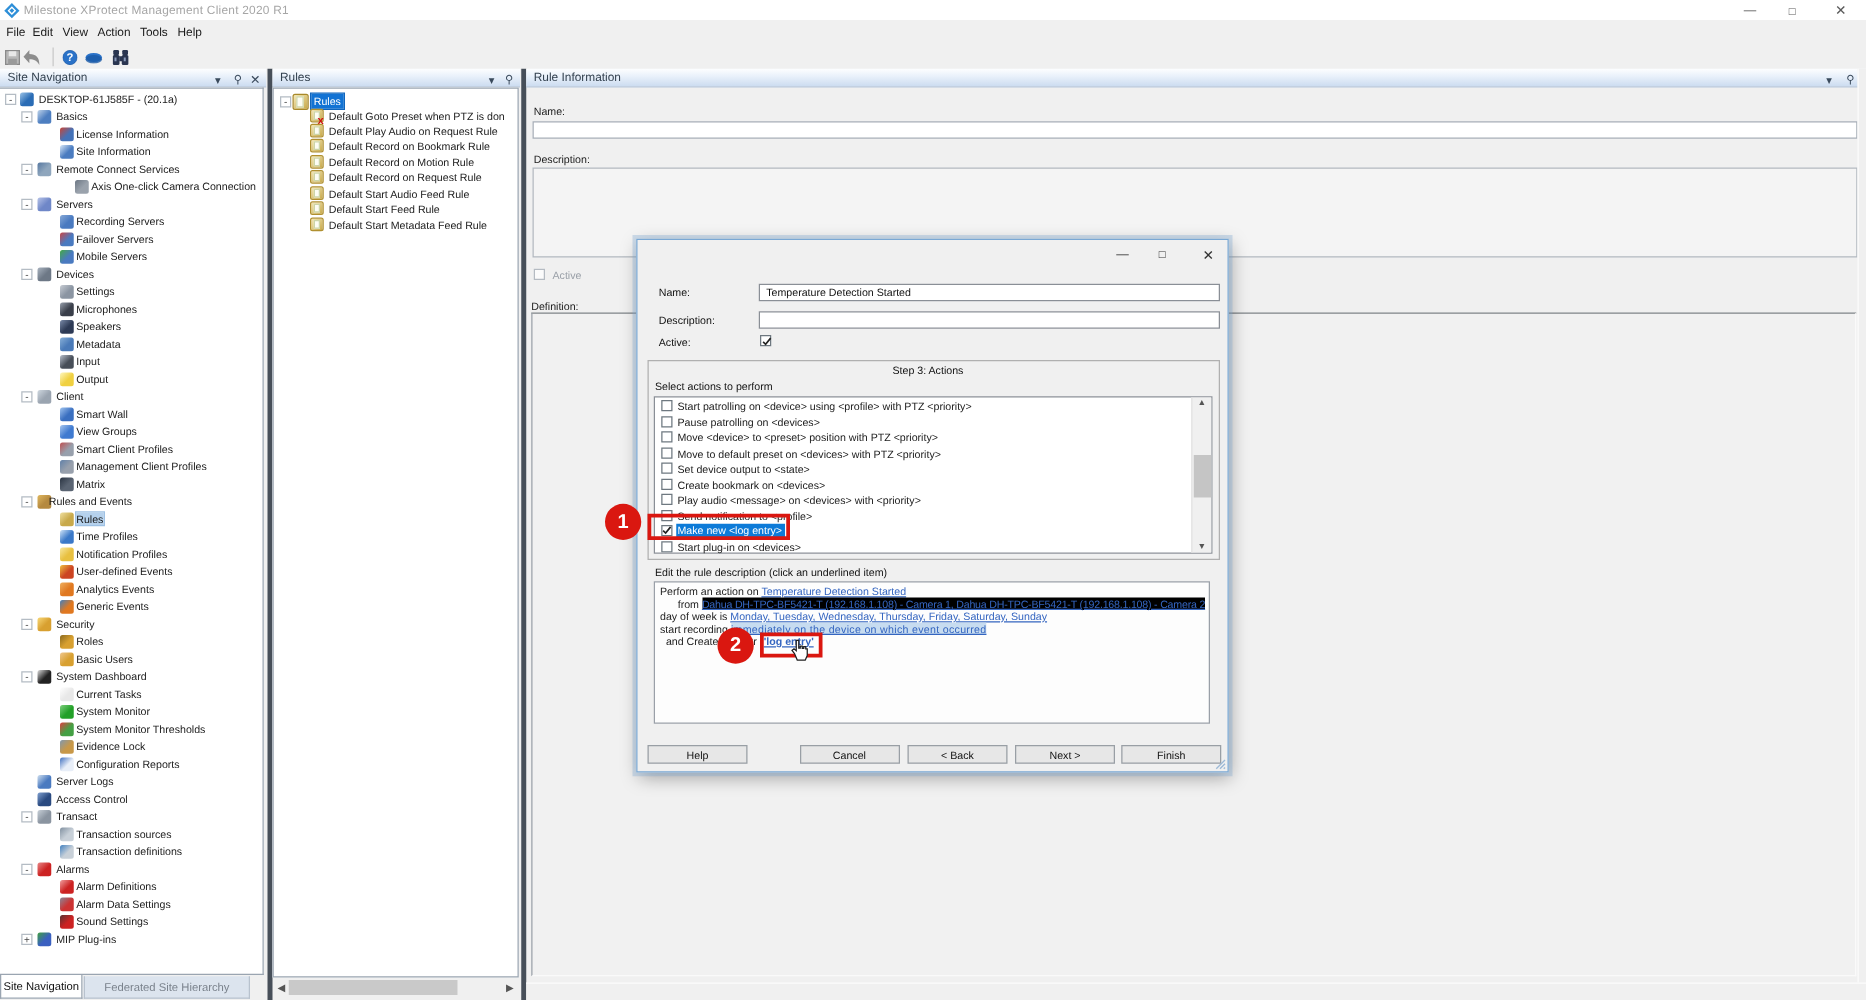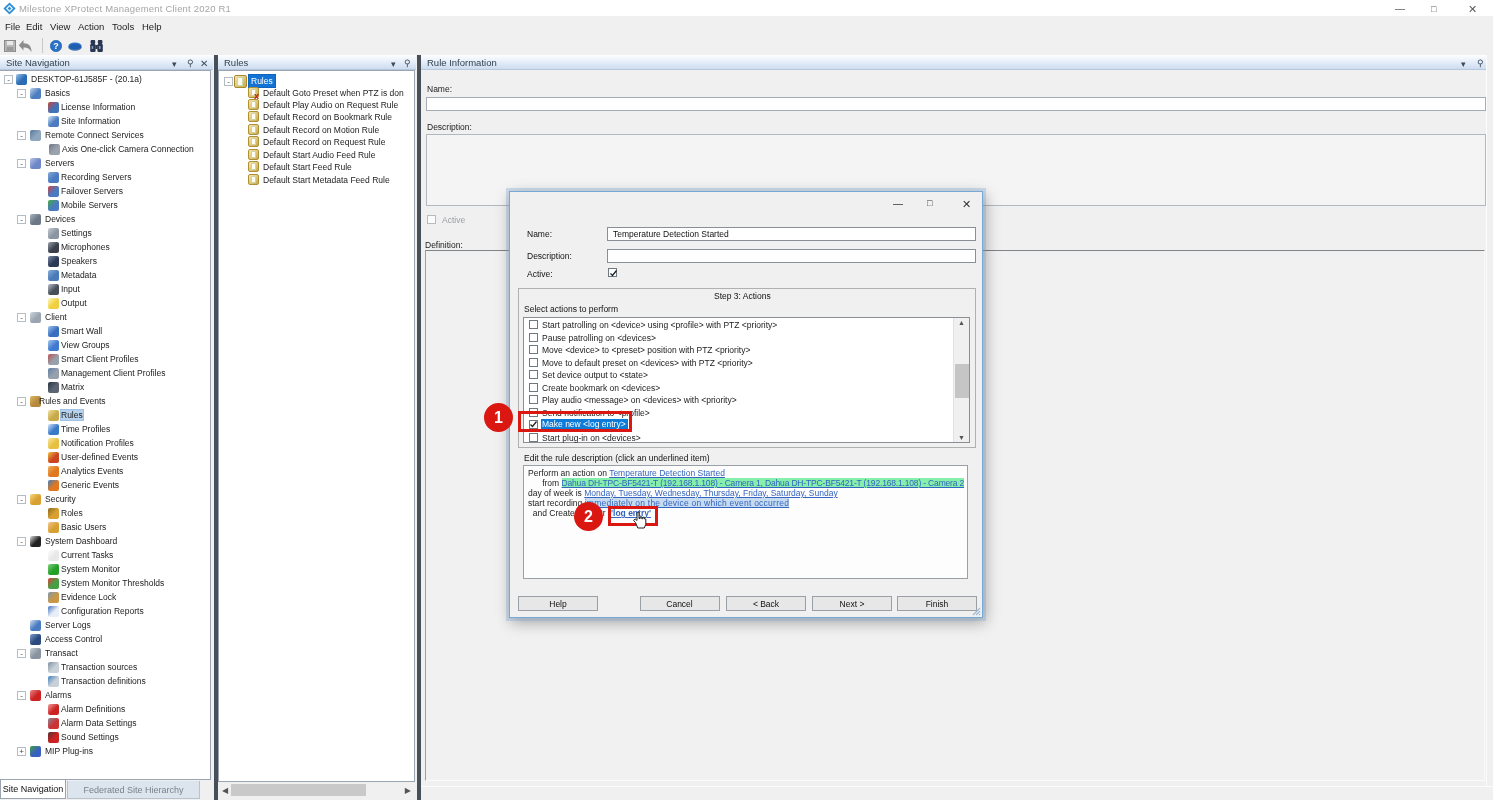--- a/index.html
+++ b/index.html
@@ -120,21 +120,21 @@
     </div>
 <div class="trow" style="left:0;top:44.0px;width:211px">
       <span class="ticon" style="left:48px;top:1px;background:linear-gradient(135deg,#d8e8f8 0%,#4b7cc0 55%,#4b7cc0 100%)"></span>
       <span class="tlabel" style="left:61px">Site Information</span>
     </div>
 <div class="trow" style="left:0;top:58.0px;width:211px">
       <span class="twist" style="left:17px;top:2px">-</span>
       <span class="ticon" style="left:30px;top:1px;background:linear-gradient(135deg,#5577a0 0%,#8fa6bd 55%,#8fa6bd 100%)"></span>
       <span class="tlabel" style="left:45px">Remote Connect Services</span>
     </div>
-<div class="trow" style="left:1px;top:72.0px;width:251px">
+<div class="trow" style="left:12px;top:72.0px;width:251px">
       <span class="ticon" style="left:48px;top:1px;background:linear-gradient(135deg,#6b7683 0%,#9aa2ac 55%,#9aa2ac 100%)"></span>
       <span class="tlabel" style="left:61px">Axis One-click Camera Connection</span>
     </div>
 <div class="trow" style="left:0;top:86.0px;width:211px">
       <span class="twist" style="left:17px;top:2px">-</span>
       <span class="ticon" style="left:30px;top:1px;background:linear-gradient(135deg,#b8c4e8 0%,#6f87c8 55%,#6f87c8 100%)"></span>
       <span class="tlabel" style="left:45px">Servers</span>
     </div>
 <div class="trow" style="left:0;top:100.0px;width:211px">
       <span class="ticon" style="left:48px;top:1px;background:linear-gradient(135deg,#88aad8 0%,#4a7ac0 55%,#4a7ac0 100%)"></span>
@@ -458,21 +458,21 @@
       </div>
     <div class="sbar">
       <span style="position:absolute;left:4px;top:1px;font-size:7px;color:#555">▲</span>
       <span style="position:absolute;left:4px;bottom:1px;font-size:7px;color:#555">▼</span>
       <div style="position:absolute;left:1px;top:46px;width:14px;height:34px;background:#c5c5c5"></div>
     </div>
   </div>
   <div class="dlbl" style="left:14px;top:261px">Edit the rule description (click an underlined item)</div>
   <div class="abs" id="descbox">
     Perform an action on <a>Temperature Detection Started</a><br>
-    &nbsp;&nbsp;&nbsp;&nbsp;&nbsp;&nbsp;from <a style="letter-spacing:-0.02em;background:#86efac">Dahua DH-TPC-BF5421-T (192.168.1.108) - Camera 1, Dahua DH-TPC-BF5421-T (192.168.1.108) - Camera 2</a><br>
+    &nbsp;&nbsp;&nbsp;&nbsp;&nbsp;&nbsp;from <a style="letter-spacing:-0.02em;background:#000000">Dahua DH-TPC-BF5421-T (192.168.1.108) - Camera 1, Dahua DH-TPC-BF5421-T (192.168.1.108) - Camera 2</a><br>
     day of week is <a>Monday, Tuesday, Wednesday, Thursday, Friday, Saturday, Sunday</a><br>
     start recording <a style="letter-spacing:.028em;background:#c7dcf0">immediately on the device on which event occurred</a><br>
     &nbsp;&nbsp;and Create log entr
     <a style="position:absolute;left:87px;top:42px;font-weight:bold">'log entry'</a>
   </div>
   <div class="btn" style="left:8px">Help</div>
   <div class="btn" style="left:129.5px">Cancel</div>
   <div class="btn" style="left:216px">&lt; Back</div>
   <div class="btn" style="left:302px">Next &gt;</div>
   <div class="btn" style="left:387px">Finish</div>

